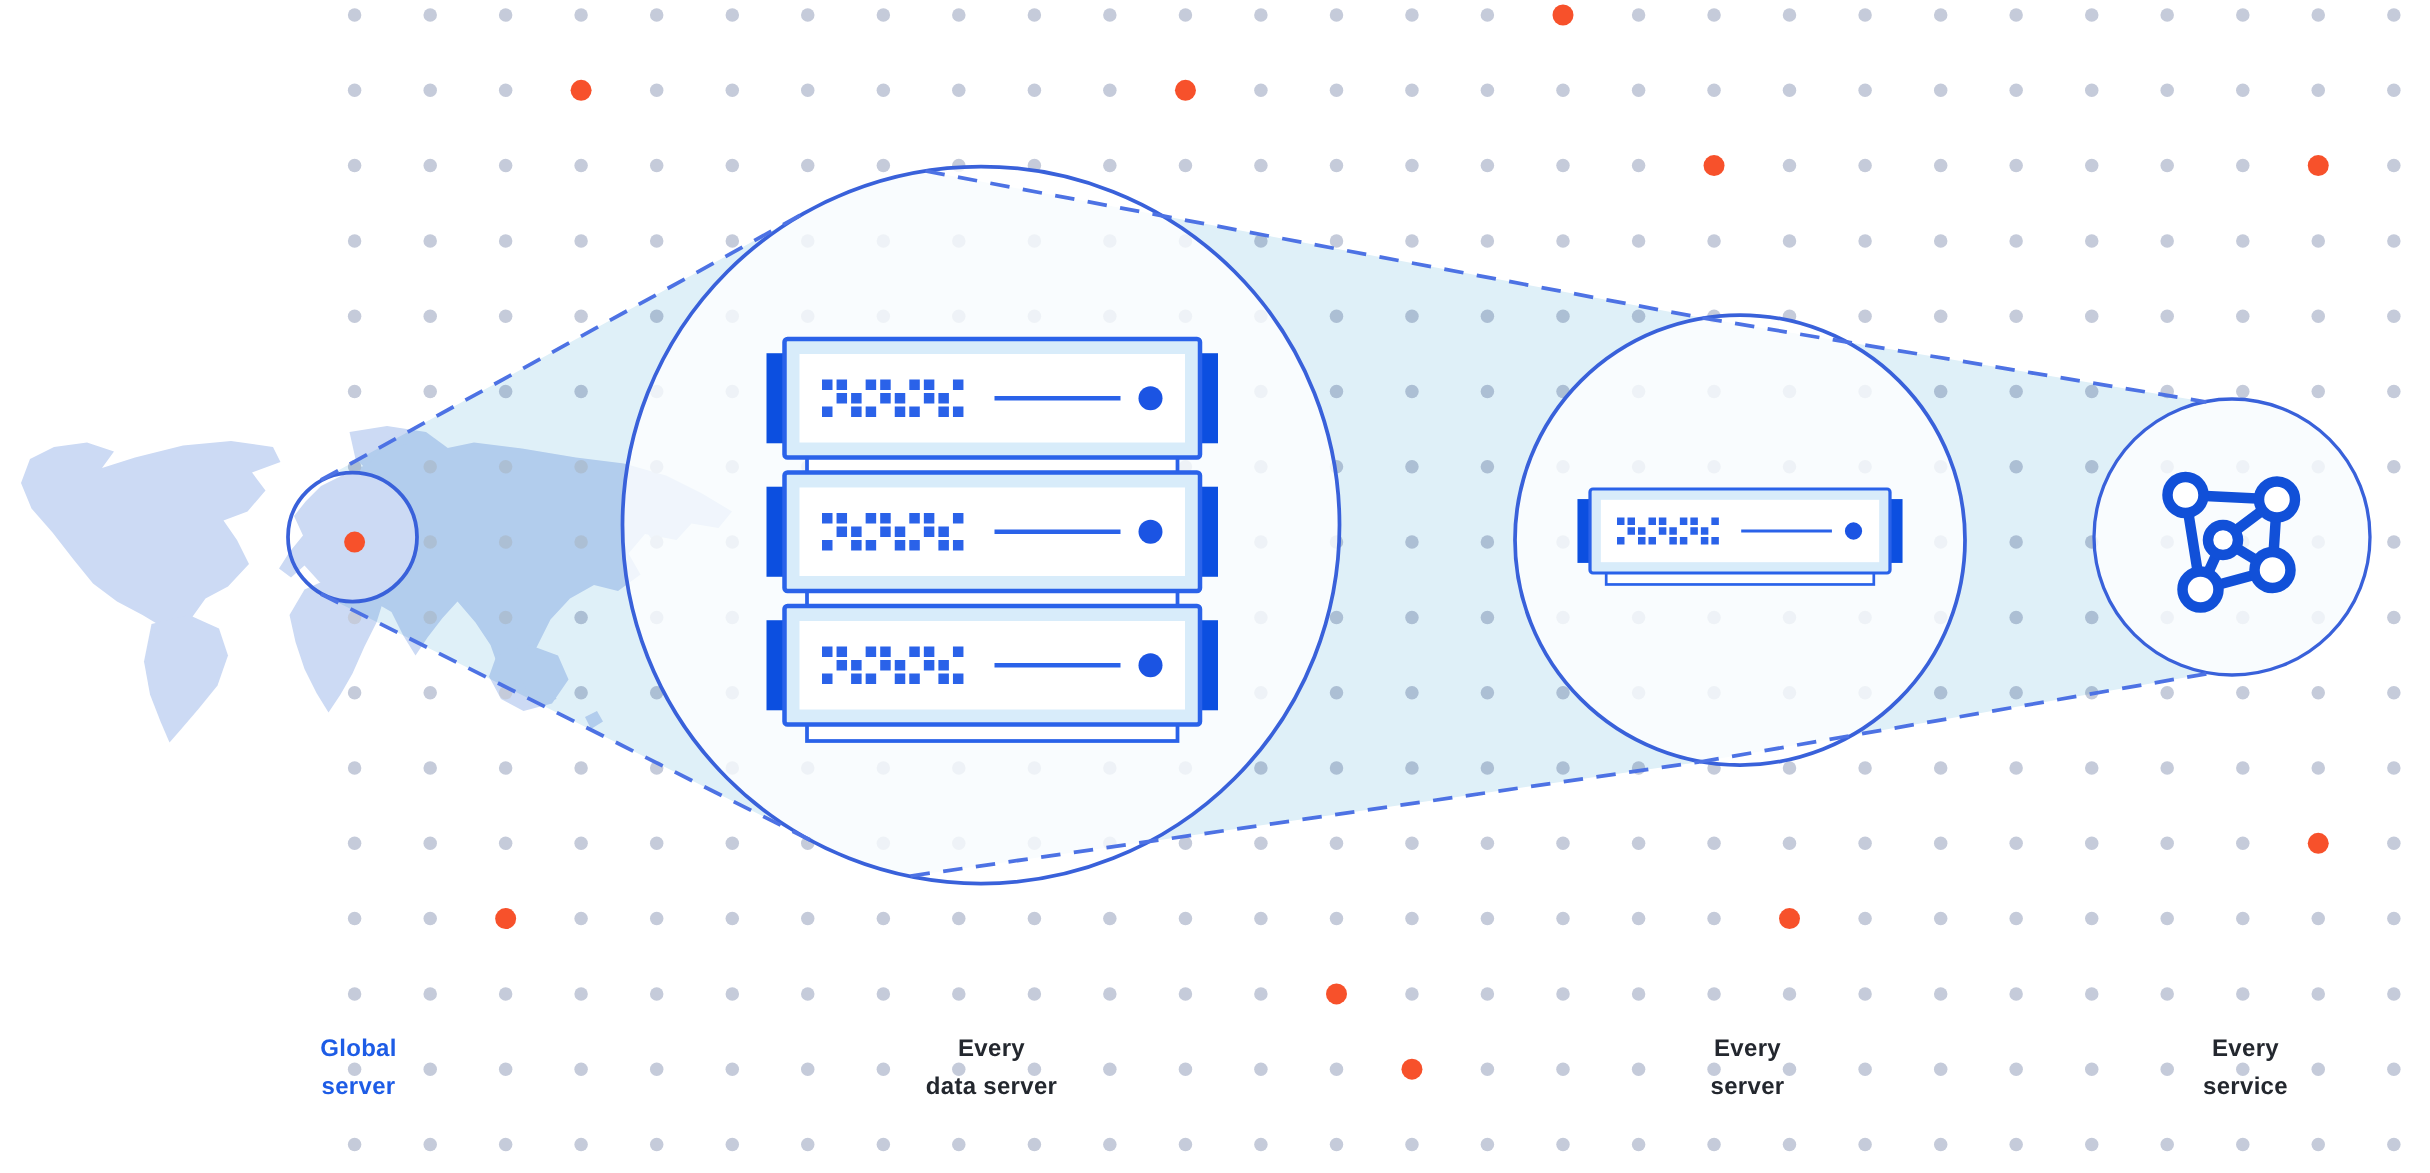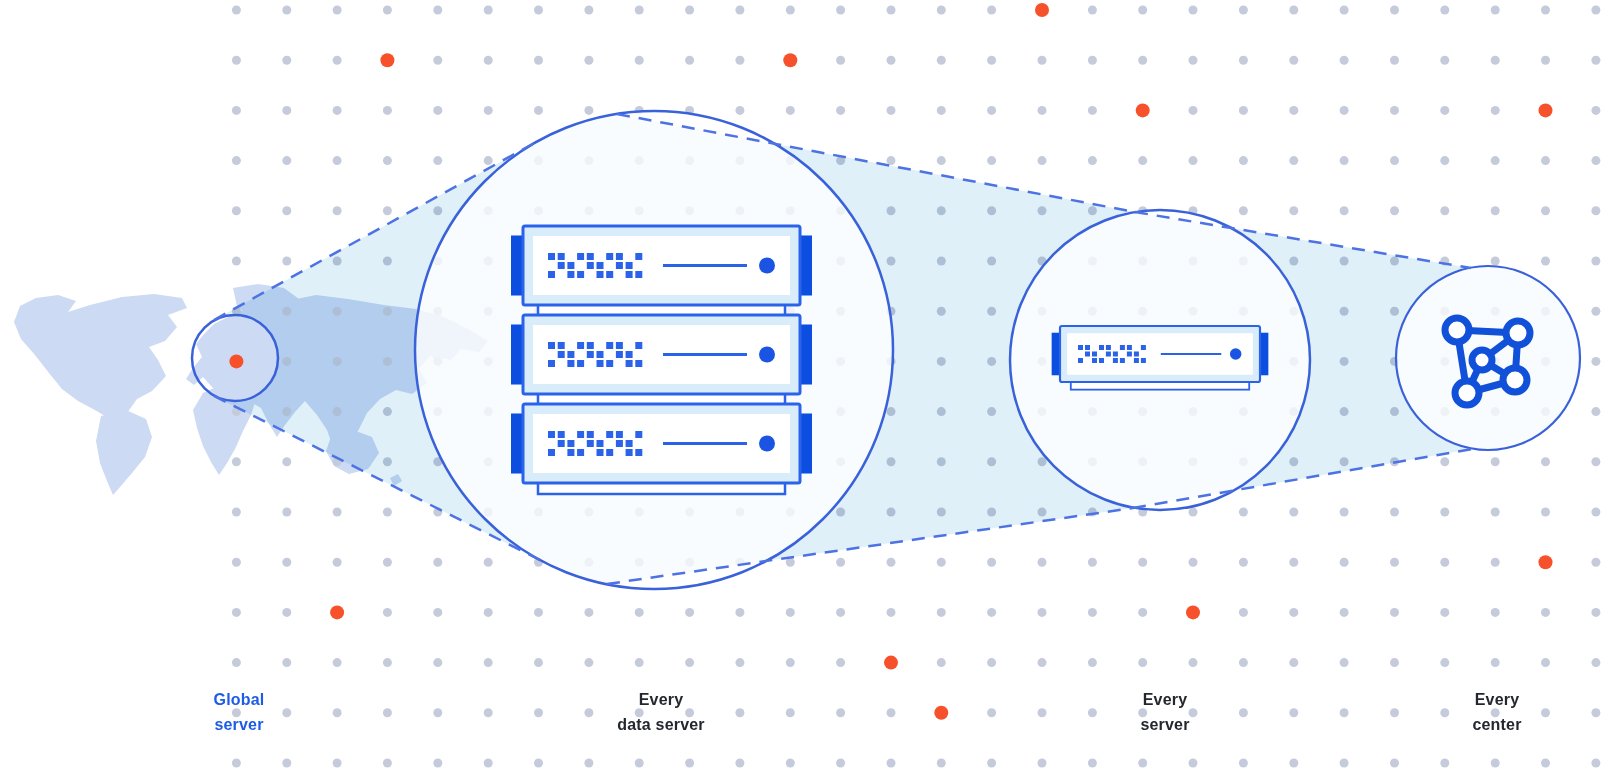--- a/index.html
+++ b/index.html
@@ -651,15 +651,15 @@
   <div class="diagram-label" style="left:541px">
     <span>Every</span>
     <span>data server</span>
   </div>
   <div class="diagram-label" style="left:1045px">
     <span>Every</span>
     <span>server</span>
   </div>
   <div class="diagram-label" style="left:1377px">
     <span>Every</span>
-    <span>center</span>
+    <span>service</span>
   </div>
 </div>
 
 </body></html>

